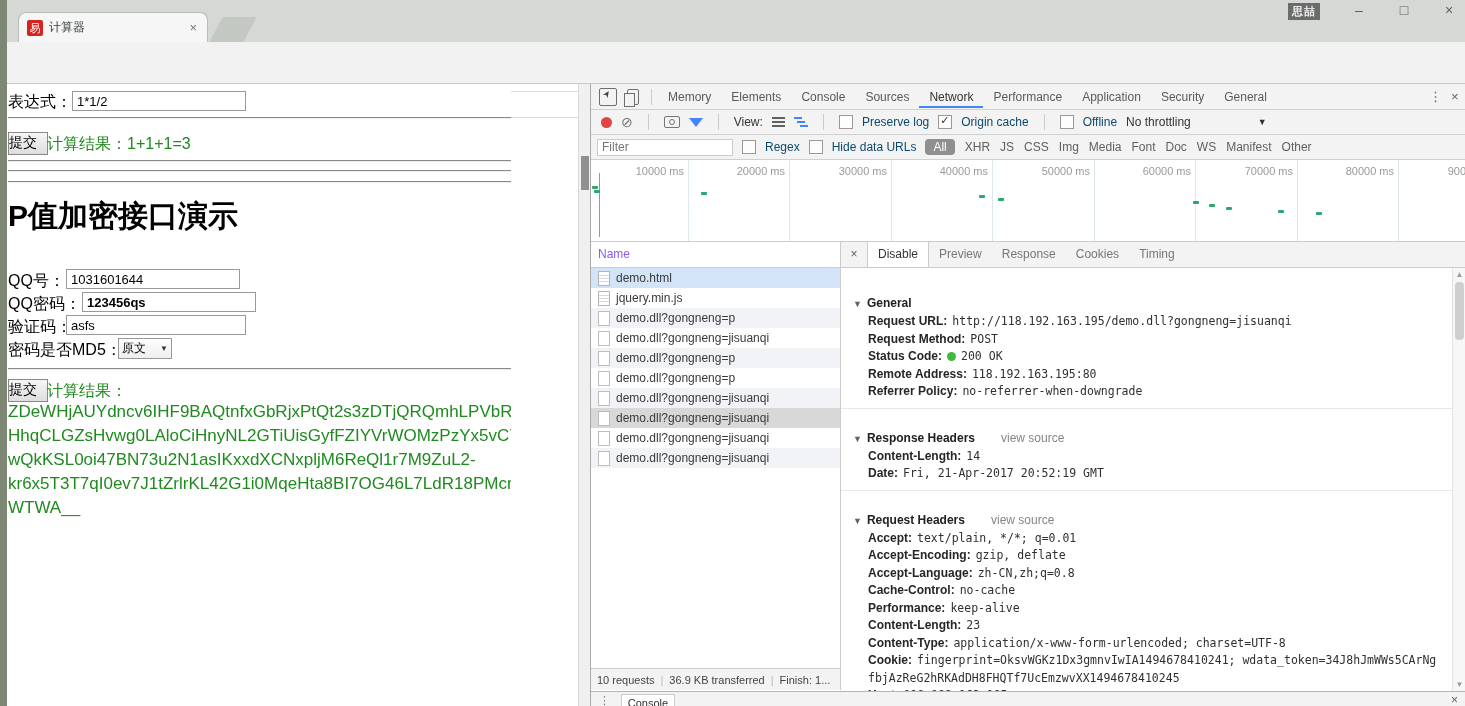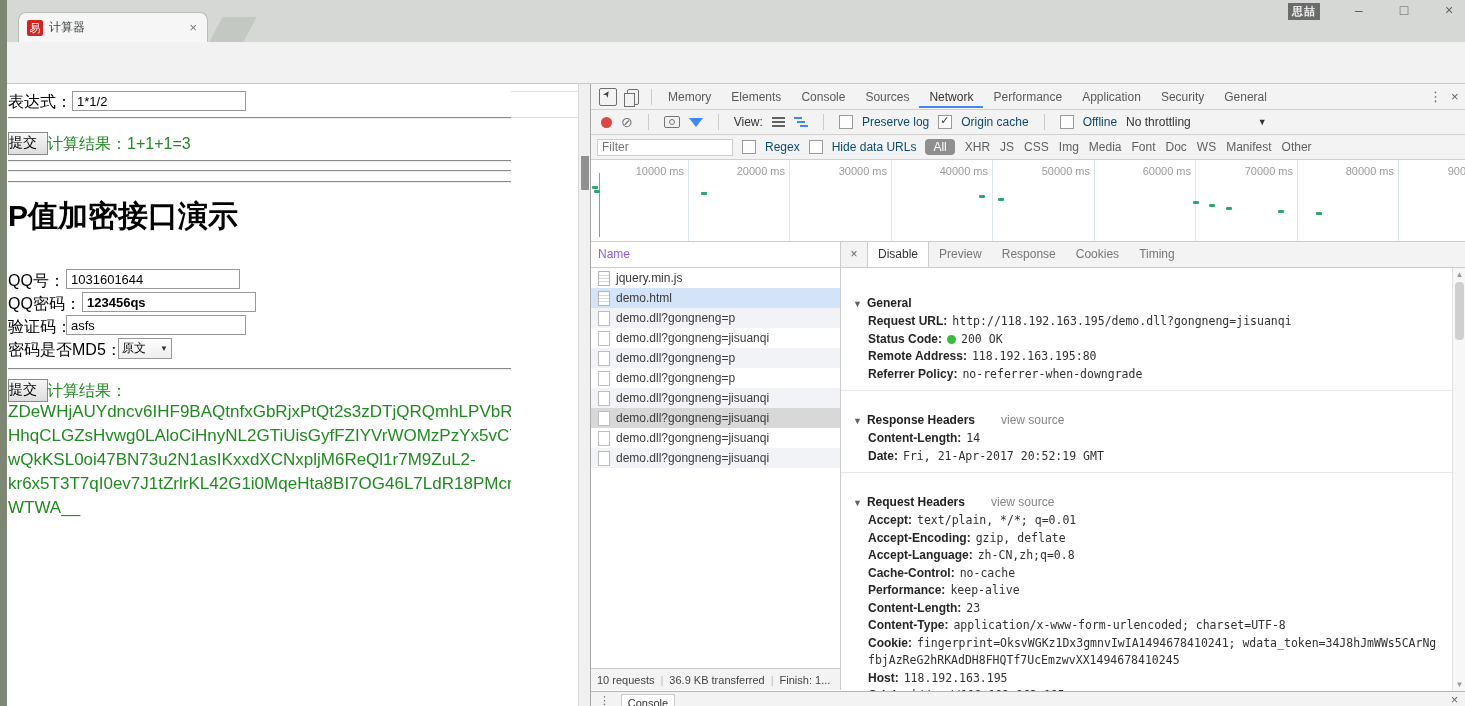--- a/index.html
+++ b/index.html
@@ -271,27 +271,27 @@
       <div class="mark" style="left: 407px; top: 38px;"></div>
       <div class="mark" style="left: 602px; top: 41px;"></div>
       <div class="mark" style="left: 618px; top: 44px;"></div>
       <div class="mark" style="left: 635px; top: 47px;"></div>
       <div class="mark" style="left: 687px; top: 50px;"></div>
       <div class="mark" style="left: 725px; top: 52px;"></div>
     </div>
   <div class="abs" id="dt-namecol">
     <div id="name-header">Name</div>
     <div id="req-rows">
+        <div class="req-row selected">
+          <span class="icon-doc"></span>
+          <span>demo.html</span>
+        </div>
         <div class="req-row">
           <span class="icon-doc"></span>
           <span>jquery.min.js</span>
-        </div>
-        <div class="req-row selected">
-          <span class="icon-doc"></span>
-          <span>demo.html</span>
         </div>
         <div class="req-row stripe">
           <span class="icon-square"></span>
           <span>demo.dll?gongneng=p</span>
         </div>
         <div class="req-row">
           <span class="icon-square"></span>
           <span>demo.dll?gongneng=jisuanqi</span>
         </div>
         <div class="req-row stripe">
@@ -331,20 +331,21 @@
     <div id="details-close">×</div>
   <div class="det-tab active">Disable</div>
       <div class="det-tab">Preview</div>
       <div class="det-tab">Response</div>
       <div class="det-tab">Cookies</div>
       <div class="det-tab">Timing</div>
     </div>
   <div class="abs" id="dt-headers">
       <div class="sect-title"><span class="sect-arrow">▼</span><span>General</span></div>
       <div class="hentry"><span class="hname">Request URL:</span><span class="hval">http://118.192.163.195/demo.dll?gongneng=jisuanqi</span></div>
+      <div class="hentry"><span class="hname">Request Method:</span><span class="hval">POST</span></div>
       <div class="hentry"><span class="hname">Status Code:</span><span class="statusdot"></span><span class="hval">200 OK</span></div>
       <div class="hentry"><span class="hname">Remote Address:</span><span class="hval">118.192.163.195:80</span></div>
       <div class="hentry"><span class="hname">Referrer Policy:</span><span class="hval">no-referrer-when-downgrade</span></div>
       <div class="sect-div"></div>
       <div class="sect-title"><span class="sect-arrow">▼</span><span>Response Headers</span><span class="viewsrc">view source</span></div>
       <div class="hentry"><span class="hname">Content-Length:</span><span class="hval">14</span></div>
       <div class="hentry"><span class="hname">Date:</span><span class="hval">Fri, 21-Apr-2017 20:52:19 GMT</span></div>
       <div class="sect-div"></div>
       <div class="sect-title"><span class="sect-arrow">▼</span><span>Request Headers</span><span class="viewsrc">view source</span></div>
       <div class="hentry"><span class="hname">Accept:</span><span class="hval">text/plain, */*; q=0.01</span></div>

